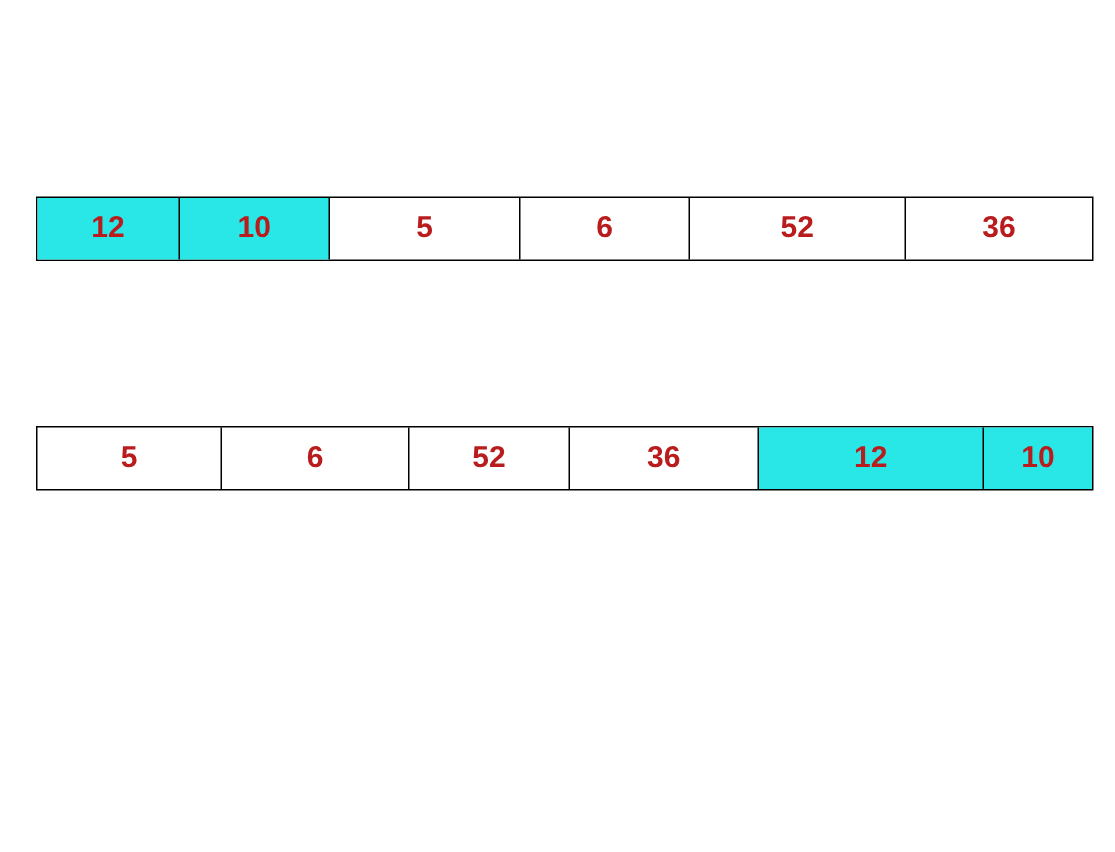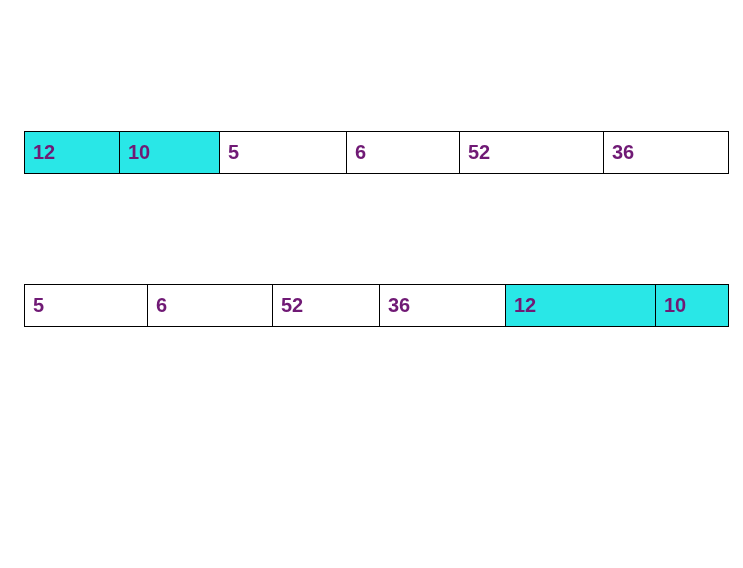--- a/index.html
+++ b/index.html
@@ -14,21 +14,22 @@
     position: absolute;
     display: flex;
     border: 1px solid #000;
   }
   .cell {
     border-right: 1px solid #000;
     box-sizing: border-box;
     padding: 9px 8px 0 8px;
     font-size: 20px;
     font-weight: bold;
-    color: #701a75;
+    color: #b91c1c;
+    text-align: center;
   }
   .cell:last-child {
     border-right: none;
   }
   .hl {
     background: #29e7e7;
   }
   
   #row1 { left: 24px; top: 131px; height: 41px; width: 703px; }
   #row1 .c1 { width: 95px; }

